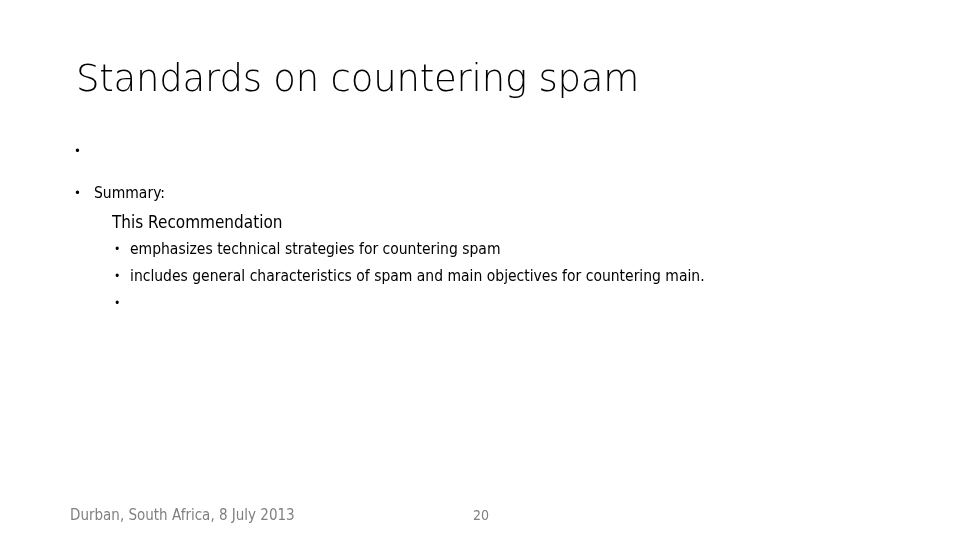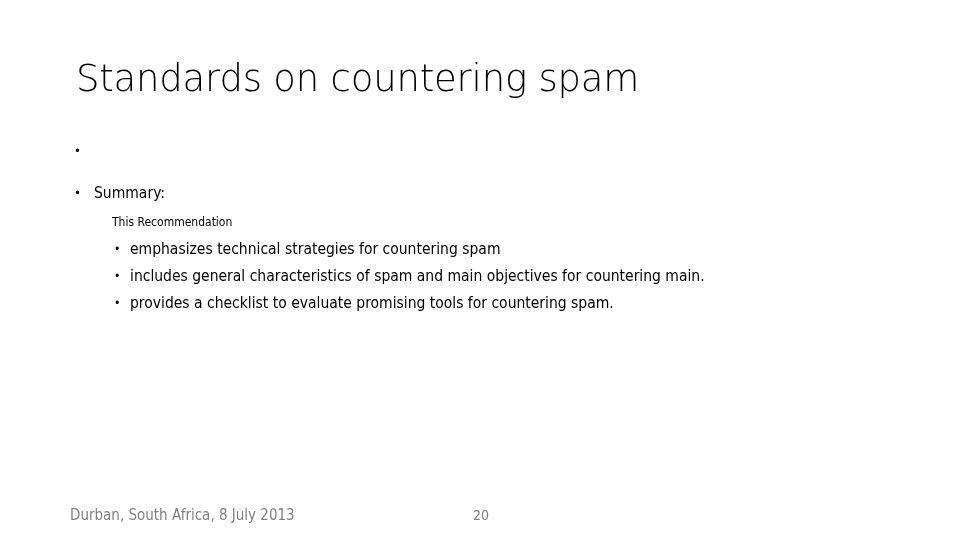--- a/index.html
+++ b/index.html
@@ -67,21 +67,21 @@
 
   .gap-between-blocks {
     height: 42px;
   }
 
   
   .plain-line {
     position: relative;
     display: block;
     padding-left: 48px;
-    font-size: 12px;
+    font-size: 17px;
     font-weight: 400;
     font-stretch: condensed;
     line-height: 27px;
     color: #000000;
     white-space: nowrap;
   }
 
   
   .bullet-l2 {
     position: relative;
@@ -162,21 +162,20 @@
       <span>emphasizes technical strategies for countering spam</span>
     </div>
 
     <div class="bullet-l2">
       <span class="marker">•</span>
       <span>includes general characteristics of spam and main objectives for countering main.</span>
     </div>
 
     <div class="bullet-l2">
       <span class="marker">•</span>
-      <span>provides a checklist to evaluate promising tools for countering spam.</span>
     </div>
 
   </div>
 
   <div class="footer-left">Durban, South Africa, 8 July 2013</div>
 
   <div class="footer-page">20</div>
 
 </div>
 

